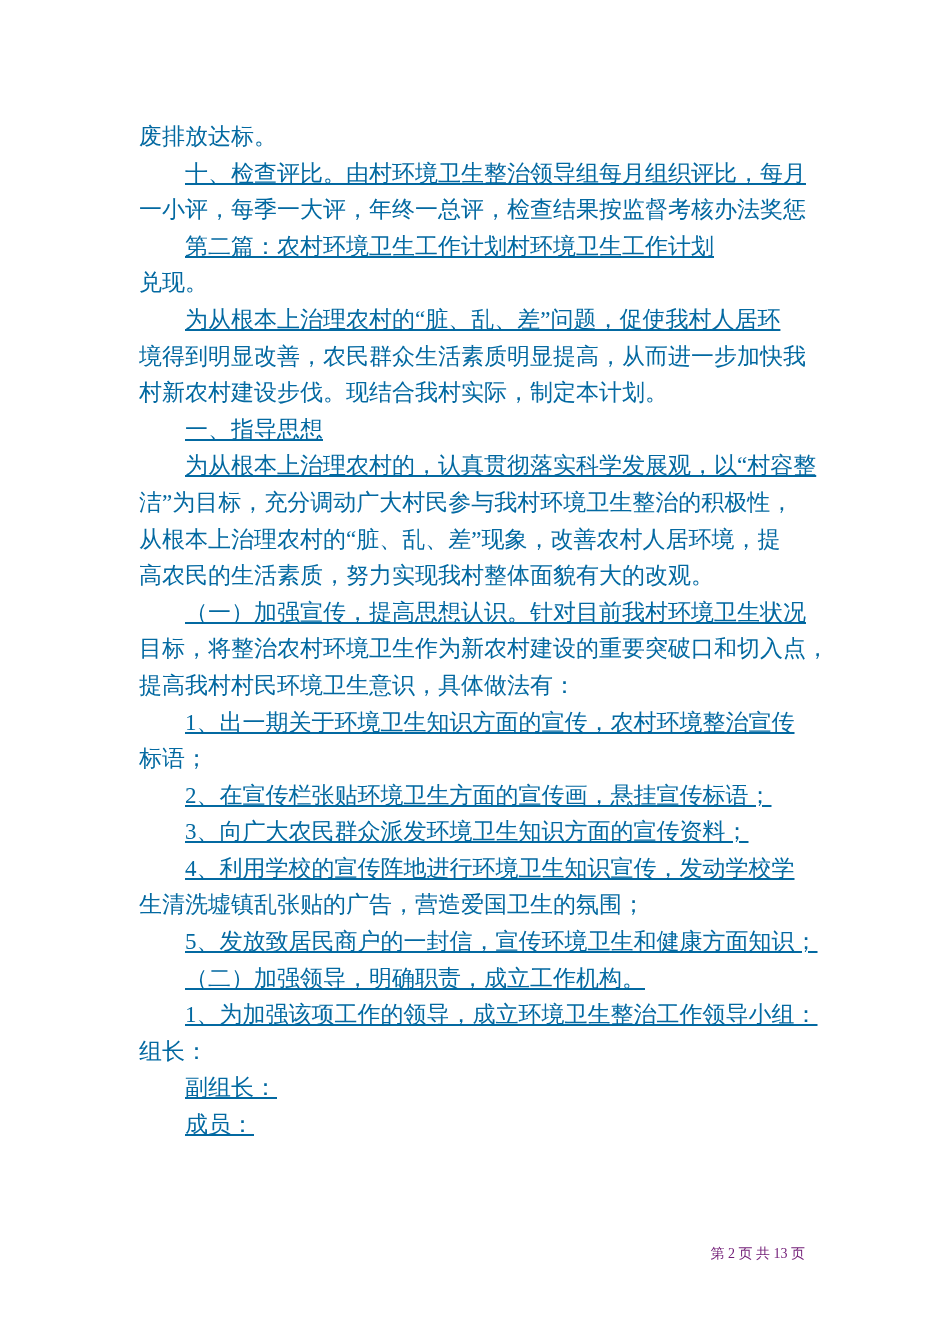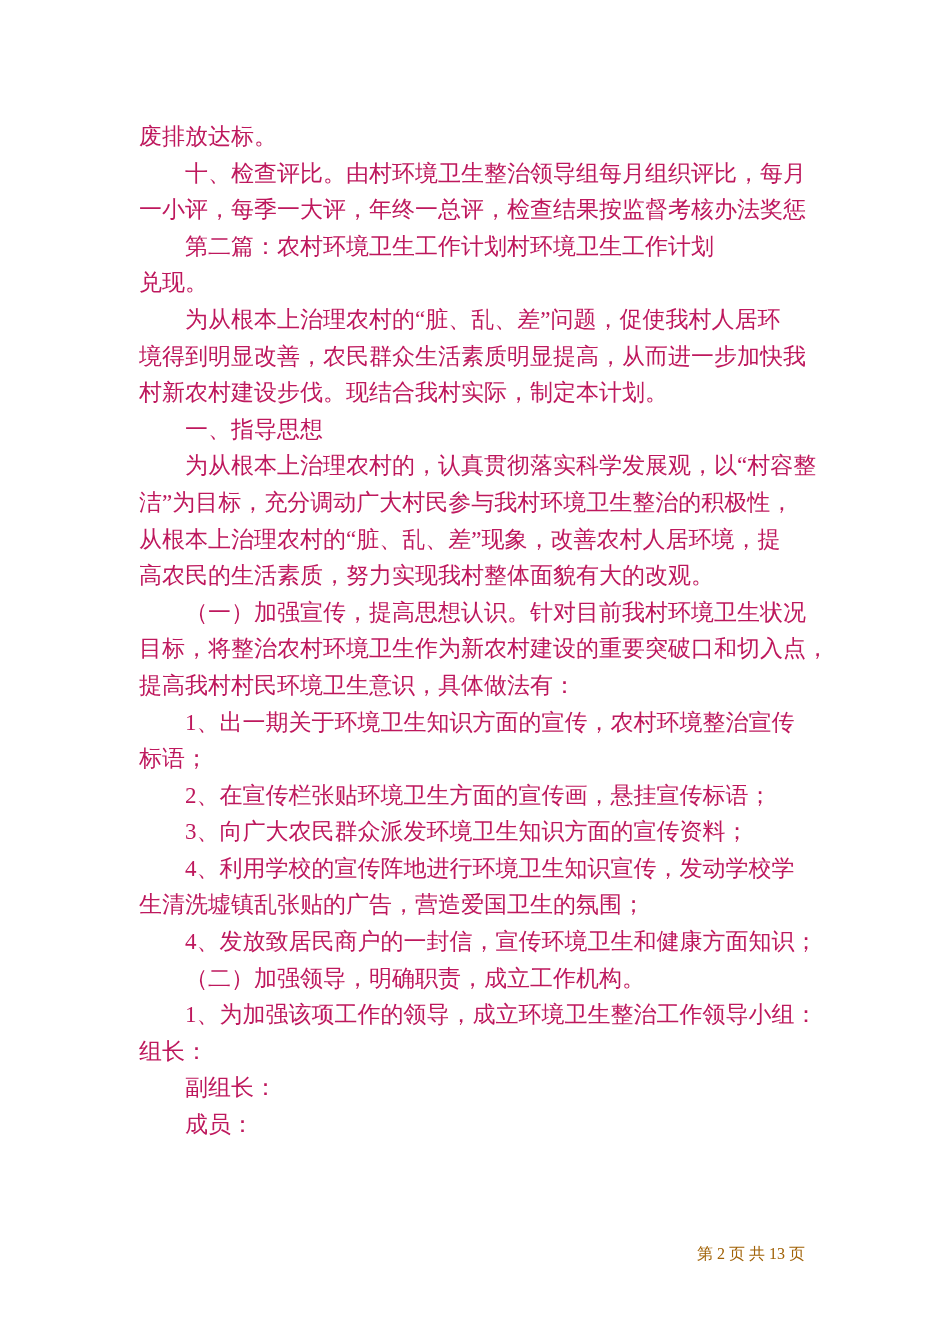--- a/index.html
+++ b/index.html
@@ -15,37 +15,38 @@
     overflow: hidden;
     font-family: "Liberation Serif", "DejaVu Serif", serif;
   }
   .content {
     position: absolute;
     left: 139px;
     top: 119px;
     width: 700px;
     font-size: 23px;
     line-height: 36.6px;
-    color: #be185d;
+    color: #0369a1;
     letter-spacing: 0;
   }
   .line {
     white-space: nowrap;
     height: 36.6px;
   }
   .line.indent {
     padding-left: 46px;
+    text-decoration: underline;
   }
   .footer {
     position: absolute;
     top: 1245px;
     right: 145px;
-    font-size: 16px;
+    font-size: 14px;
     line-height: 18px;
-    color: #a16207;
+    color: #701a75;
     font-family: "Liberation Serif", "DejaVu Serif", serif;
   }
 </style>
 </head>
 <body>
 
 <div class="page">
   <div class="content" id="doc-body">
       <div class="line">废排放达标。</div>
       <div class="line indent">十、检查评比。由村环境卫生整治领导组每月组织评比，每月</div>
@@ -62,21 +63,21 @@
       <div class="line">高农民的生活素质，努力实现我村整体面貌有大的改观。</div>
       <div class="line indent">（一）加强宣传，提高思想认识。针对目前我村环境卫生状况</div>
       <div class="line">目标，将整治农村环境卫生作为新农村建设的重要突破口和切入点，</div>
       <div class="line">提高我村村民环境卫生意识，具体做法有：</div>
       <div class="line indent">1、出一期关于环境卫生知识方面的宣传，农村环境整治宣传</div>
       <div class="line">标语；</div>
       <div class="line indent">2、在宣传栏张贴环境卫生方面的宣传画，悬挂宣传标语；</div>
       <div class="line indent">3、向广大农民群众派发环境卫生知识方面的宣传资料；</div>
       <div class="line indent">4、利用学校的宣传阵地进行环境卫生知识宣传，发动学校学</div>
       <div class="line">生清洗墟镇乱张贴的广告，营造爱国卫生的氛围；</div>
-      <div class="line indent">4、发放致居民商户的一封信，宣传环境卫生和健康方面知识；</div>
+      <div class="line indent">5、发放致居民商户的一封信，宣传环境卫生和健康方面知识；</div>
       <div class="line indent">（二）加强领导，明确职责，成立工作机构。</div>
       <div class="line indent">1、为加强该项工作的领导，成立环境卫生整治工作领导小组：</div>
       <div class="line">组长：</div>
       <div class="line indent">副组长：</div>
       <div class="line indent">成员：</div>
     </div>
   <div class="footer">
     <span>第 2 页 共 13 页</span>
   </div>
 </div>

